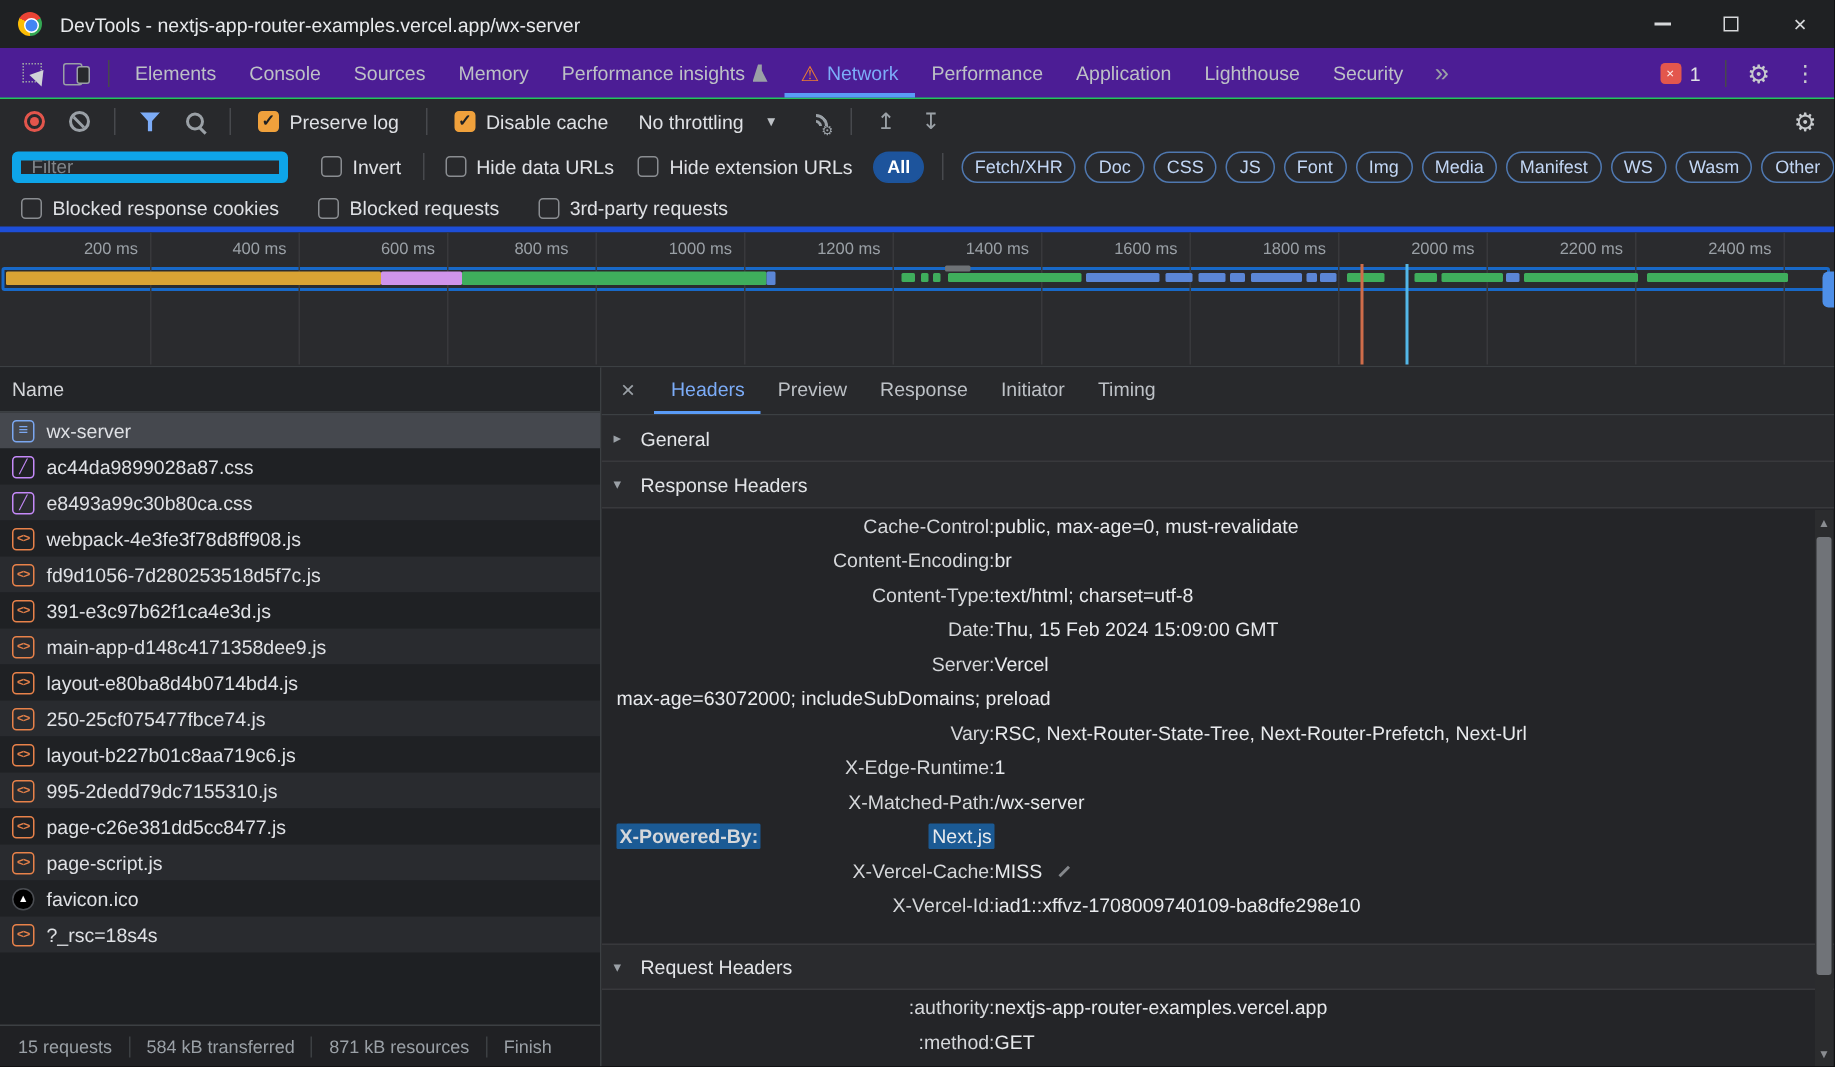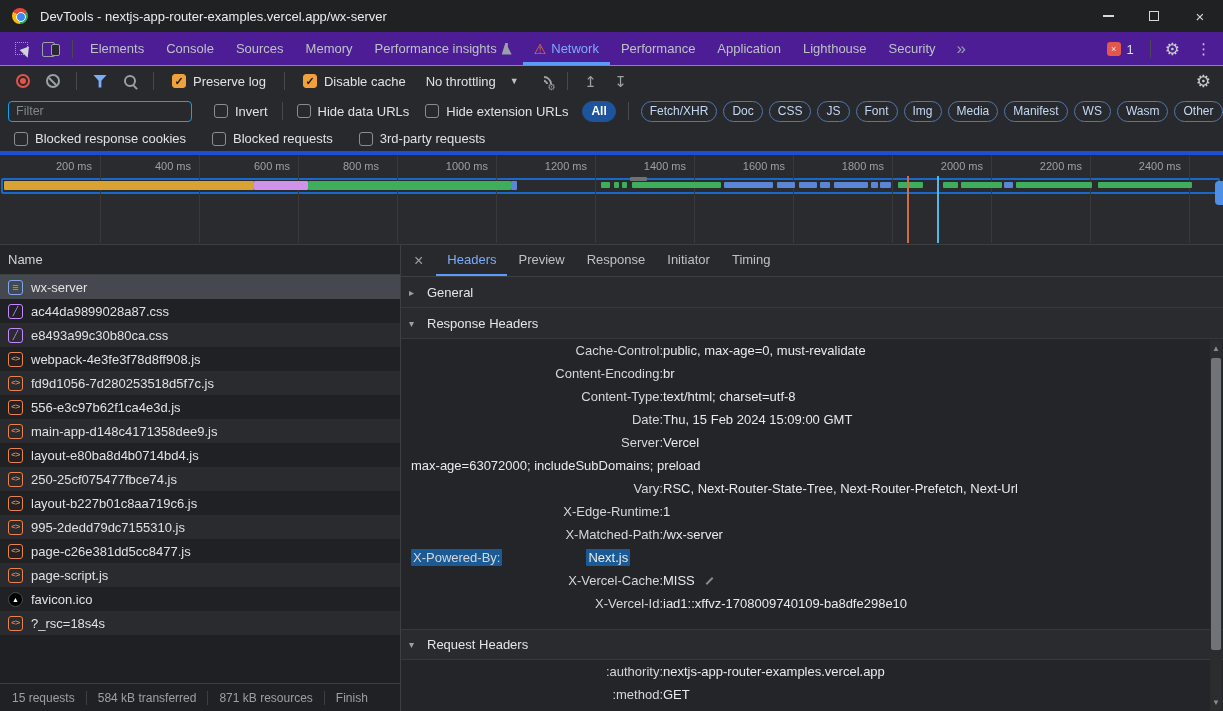--- a/index.html
+++ b/index.html
@@ -66,21 +66,21 @@
   .dd-arrow{ font-size:9px; color:#bdc1c6; margin-left:10px; }
   .wifi{ position:relative; width:20px; height:15px; }
   .wifi::before{ content:""; position:absolute; left:2px; top:2px; width:12px; height:12px; border:2px solid #9aa0a6; border-radius:50%; border-color:#9aa0a6 transparent transparent transparent; transform:rotate(45deg); }
   .wifi::after{ content:""; position:absolute; left:6px; top:6px; width:4px; height:4px; border:2px solid #9aa0a6; border-radius:50%; border-color:#9aa0a6 transparent transparent transparent; transform:rotate(45deg); }
   .wifi .mini-gear{ position:absolute; right:-2px; bottom:-3px; font-size:9px; color:#9aa0a6; }
   .arrow-glyph{ font-size:15px; color:#9aa0a6; line-height:1; }
   .toolbar-gear{ position:absolute; right:12px; }
 
   
   .filterbar{ top:96px; height:30px; background:#28292c; padding-left:8px; }
-  .filter-input{ width:184px; height:21px; background:transparent; border:1px solid #0ea5e9; border-radius:4px;
+  .filter-input{ width:184px; height:21px; background:transparent; border:6px solid #0ea5e9; border-radius:4px;
     color:#f97316; padding:0 7px; font-family:inherit; font-size:12.5px; outline:none; }
   .filter-input::placeholder{ color:#80868b; }
   .chips{ display:flex; align-items:center; gap:6px; margin-left:6px; }
   .chip{ border:1px solid #4f78b0; color:#c3d7f5; border-radius:11px; padding:2.5px 8px; font-size:12px; white-space:nowrap; }
   .chip.active{ background:#1d549c; border-color:#1d549c; color:#fff; font-weight:bold; }
   .filterrow2{ top:126px; height:29px; background:#28292c; border-bottom:4px solid #1d4ed8; padding-left:6px; gap:10px; }
 
   
   .timeline{ top:155px; height:90px; background:#2a2b2e; border-bottom:1px solid #3c4043; display:block; }
   .gridline{ position:absolute; top:0; width:1px; height:88px; background:#38393c; }
@@ -381,21 +381,21 @@
         <div class="req-row dark">
     <div class="fticon ft-js">&lt;&gt;</div>
     <span class="rname">webpack-4e3fe3f78d8ff908.js</span>
   </div>
         <div class="req-row light">
     <div class="fticon ft-js">&lt;&gt;</div>
     <span class="rname">fd9d1056-7d280253518d5f7c.js</span>
   </div>
         <div class="req-row dark">
     <div class="fticon ft-js">&lt;&gt;</div>
-    <span class="rname">556-e3c97b62f1ca4e3d.js</span>
+    <span class="rname">391-e3c97b62f1ca4e3d.js</span>
   </div>
         <div class="req-row light">
     <div class="fticon ft-js">&lt;&gt;</div>
     <span class="rname">main-app-d148c4171358dee9.js</span>
   </div>
         <div class="req-row dark">
     <div class="fticon ft-js">&lt;&gt;</div>
     <span class="rname">layout-e80ba8d4b0714bd4.js</span>
   </div>
         <div class="req-row light">
@@ -487,21 +487,21 @@
     <span class="kv-key">X-Edge-Runtime:</span>
     <span class="kv-val">1</span>
 
   </div>
         <div class="kv-row">
     <span class="kv-key">X-Matched-Path:</span>
     <span class="kv-val">/wx-server</span>
 
   </div>
         <div class="kv-row">
-    <span class="kv-key hl" style="width: auto; margin-right: 84px;">X-Powered-By:</span>
+    <span class="kv-key hl" style="width: auto; margin-right: 112px; font-weight: bold;">X-Powered-By:</span>
     <span class="kv-val hl">Next.js</span>
 
   </div>
         <div class="kv-row">
     <span class="kv-key">X-Vercel-Cache:</span>
     <span class="kv-val">MISS</span>
     <div class="pencil" style=""></div>
   </div>
         <div class="kv-row">
     <span class="kv-key">X-Vercel-Id:</span>

